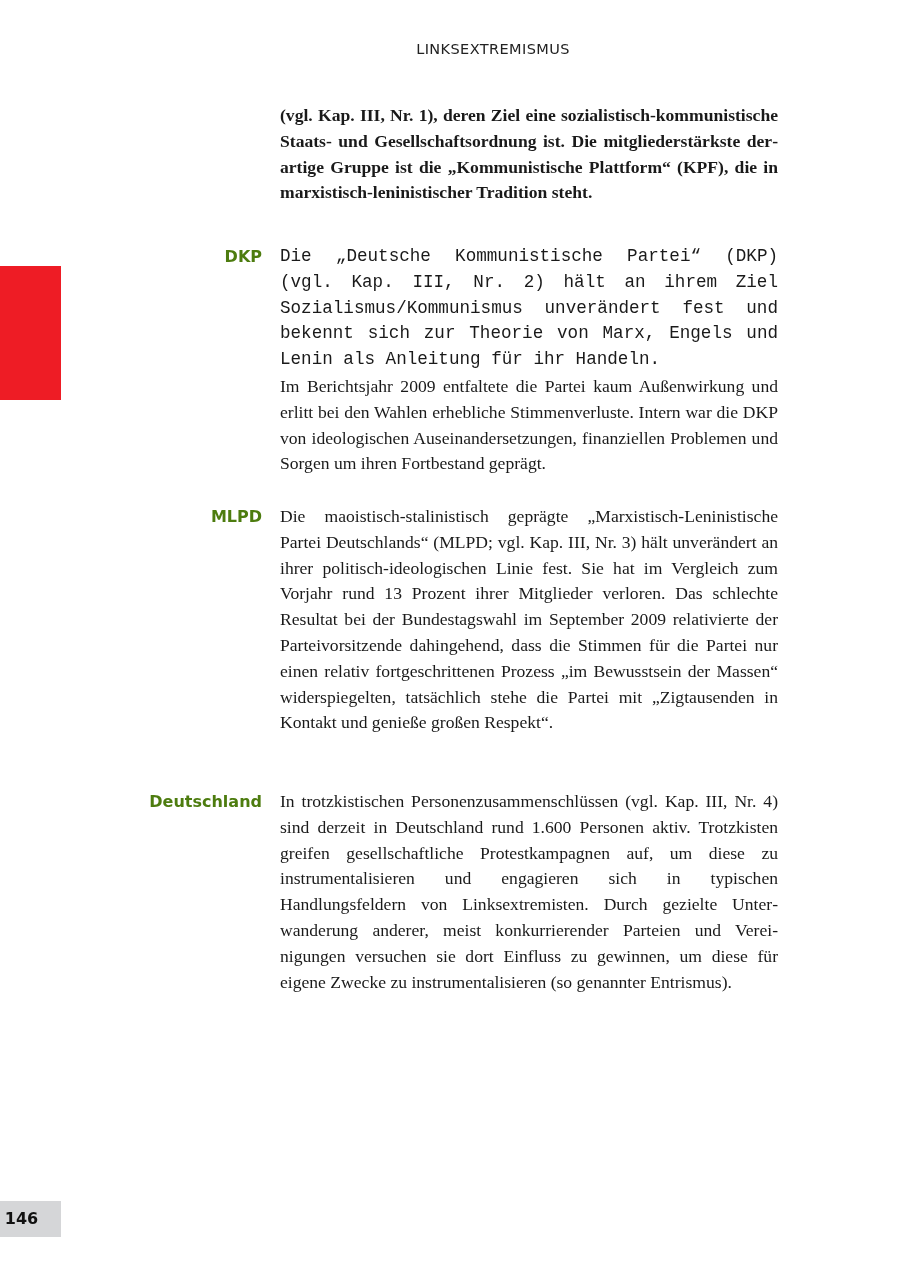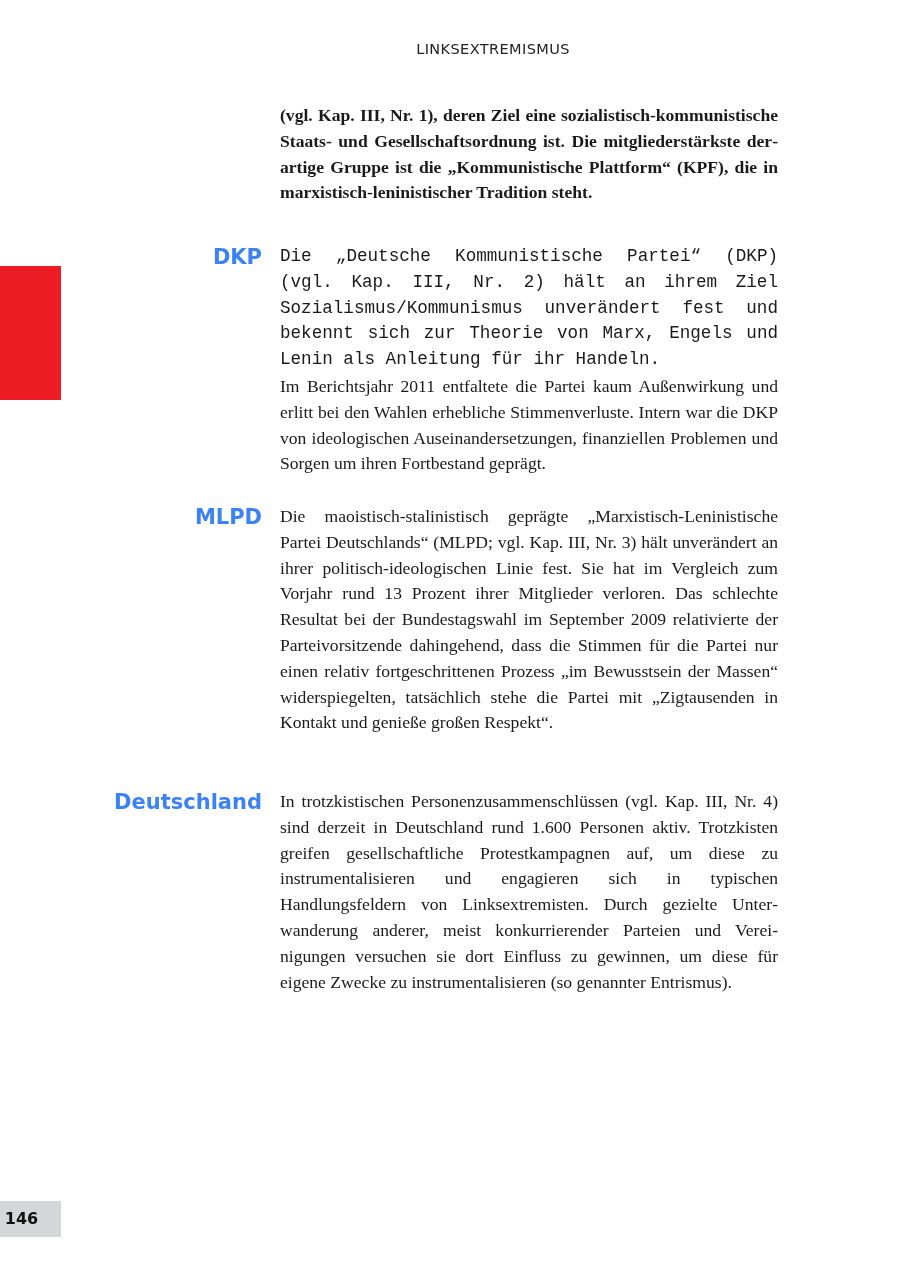--- a/index.html
+++ b/index.html
@@ -17,21 +17,21 @@
     .page-num-box {
       position: absolute; left: 0; top: 1201px; width: 61px; height: 36px; background: #d5d6d8;
     }
     .page-num {
       position: absolute; left: 0; top: 1201px; width: 43px; height: 36px; line-height: 36px;
       text-align: center; font-family: "DejaVu Sans", sans-serif; font-weight: bold; font-size: 16px; color: #111;
     }
     .block { position: absolute; left: 0; width: 900px; }
     .side-label {
       position: absolute; right: 638px; top: 0;
-      font-family: "DejaVu Sans", sans-serif; font-weight: bold; font-size: 21px; line-height: 26px; color: #3b82f6;
+      font-family: "DejaVu Sans", sans-serif; font-weight: bold; font-size: 16px; line-height: 26px; color: #4d7c0f;
       white-space: nowrap;
     }
     .para {
       position: absolute; left: 280px; width: 498px;
       font-family: "Liberation Serif", serif; font-size: 17.6px; line-height: 25.8px;
       text-align: justify; color: #1a1a1a; margin: 0;
       hyphens: manual;
     }
   </style>
 </head>
@@ -40,21 +40,21 @@
 <div class="running-head">LINKSEXTREMISMUS</div>
 
 <div class="red-tab"></div>
 
 <p class="para" style="top:103px;font-weight:bold;">(vgl. Kap. III, Nr. 1), deren Ziel eine sozialistisch-kommunistische Staats- und Gesellschaftsordnung ist. Die mitgliederstärkste der­artige Gruppe ist die „Kommunistische Plattform“ (KPF), die in marxistisch-leninistischer Tradition steht.</p>
 
 <div class="block" style="top:244px;">
   <div class="side-label">DKP</div>
 </div>
 <p class="para" style="top:244px;font-family:Liberation Mono, monospace;">Die „Deutsche Kommunistische Partei“ (DKP) (vgl. Kap. III, Nr. 2) hält an ihrem Ziel Sozialismus/Kommunismus unverändert fest und bekennt sich zur Theorie von Marx, Engels und Lenin als An­leitung für ihr Handeln.</p>
-<p class="para" style="top:374px;">Im Berichtsjahr 2011 entfaltete die Partei kaum Außenwirkung und erlitt bei den Wahlen erhebliche Stimmenverluste. Intern war die DKP von ideologischen Auseinandersetzungen, finan­ziellen Problemen und Sorgen um ihren Fortbestand geprägt.</p>
+<p class="para" style="top:374px;">Im Berichtsjahr 2009 entfaltete die Partei kaum Außenwirkung und erlitt bei den Wahlen erhebliche Stimmenverluste. Intern war die DKP von ideologischen Auseinandersetzungen, finan­ziellen Problemen und Sorgen um ihren Fortbestand geprägt.</p>
 
 <div class="block" style="top:504px;">
   <div class="side-label">MLPD</div>
 </div>
 <p class="para" style="top:504px;">Die maoistisch-stalinistisch geprägte „Marxistisch-Leninistische Partei Deutschlands“ (MLPD; vgl. Kap. III, Nr. 3) hält unverändert an ihrer politisch-ideologischen Linie fest. Sie hat im Vergleich zum Vorjahr rund 13 Prozent ihrer Mitglieder verloren. Das schlechte Resultat bei der Bundestagswahl im September 2009 relativierte der Parteivorsitzende dahingehend, dass die Stim­men für die Partei nur einen relativ fortgeschrittenen Prozess „im Bewusstsein der Massen“ widerspiegelten, tatsächlich stehe die Partei mit „Zigtausenden in Kontakt und genieße großen Re­spekt“.</p>
 
 <div class="block" style="top:789px;">
   <div class="side-label">Deutschland</div>
 </div>
 <p class="para" style="top:789px;">In trotzkistischen Personenzusammenschlüssen (vgl. Kap. III, Nr. 4)  sind derzeit in Deutschland rund 1.600 Personen aktiv. Trotzkisten greifen gesellschaftliche Protestkampagnen auf, um diese zu instrumentalisieren und engagieren sich in typischen Handlungsfeldern von Linksextremisten. Durch gezielte Unter­wanderung anderer, meist konkurrierender Parteien und Verei­nigungen versuchen sie dort Einfluss zu gewinnen, um diese für eigene Zwecke zu instrumentalisieren (so genannter Entrismus).</p>

